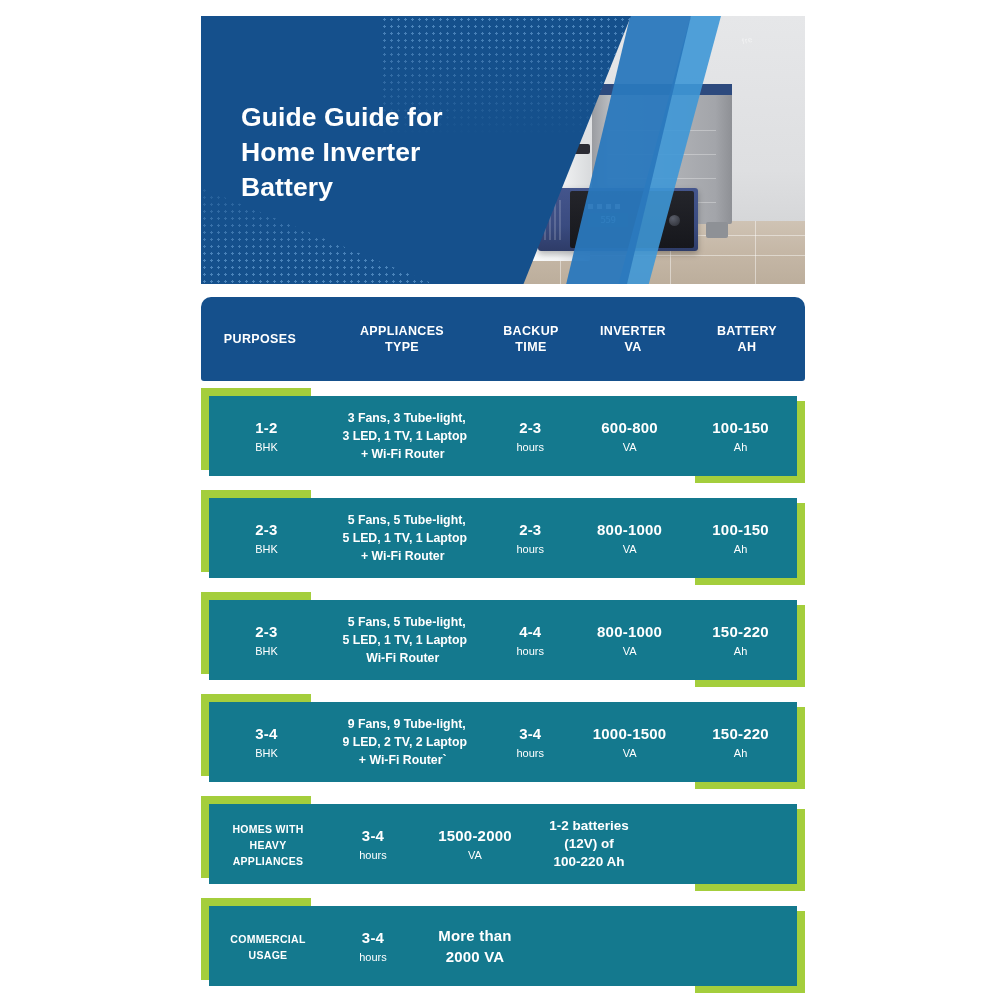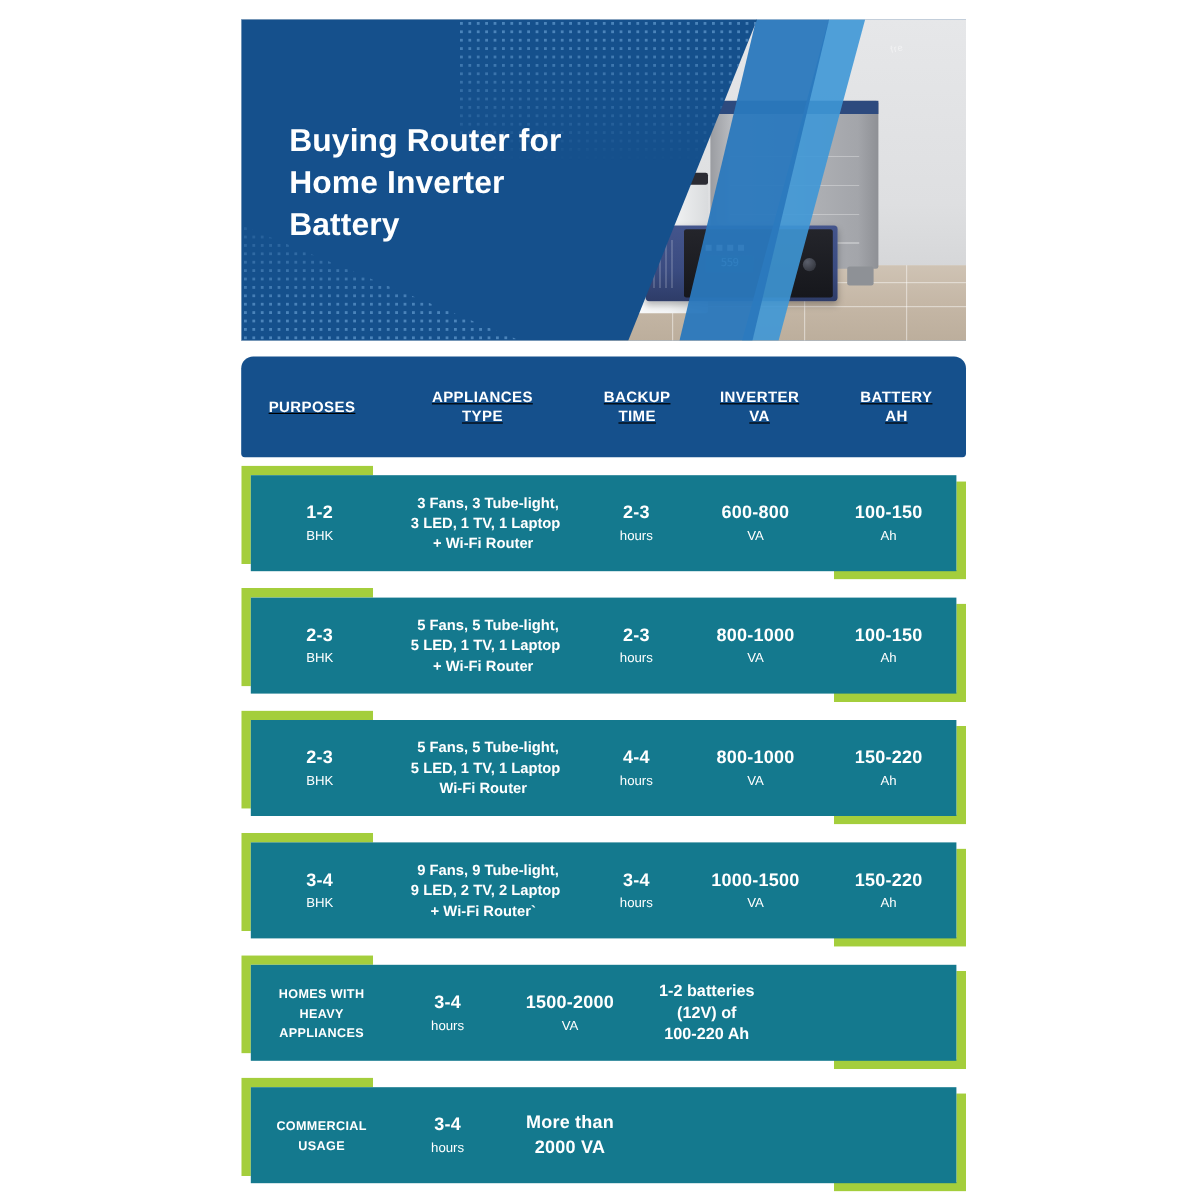--- a/index.html
+++ b/index.html
@@ -204,21 +204,20 @@
     color: rgba(255,255,255,.5); font-size: 8px; letter-spacing: .5px;
     transform: rotate(-14deg);
   }
 
   
   .table {
     position: absolute;
     left: 201px;
     top: 297px;
     width: 604px;
-    text-decoration: underline;
   }
   .thead {
     position: relative;
     height: 84px;
     background: #15508c;
     border-radius: 10px 10px 3px 3px;
     display: flex;
     align-items: center;
   }
   .thead .cell {
@@ -366,21 +365,21 @@
     <div class="watermark">fre</div>
   </div>
 
   <div class="banner-stripe-b"></div>
   <div class="banner-stripe-a"></div>
   <div class="banner-wedge">
     <div class="dots dots-top"></div>
     <div class="dots dots-bottom"></div>
   </div>
 
-  <div class="banner-title">Buying Router for
+  <div class="banner-title">Guide Guide for
 Home Inverter
 Battery</div>
 </div>
 
 <div class="table">
 
   <div class="thead">
     <div class="cell c1">PURPOSES</div>
     <div class="cell c2">APPLIANCES
 TYPE</div>

